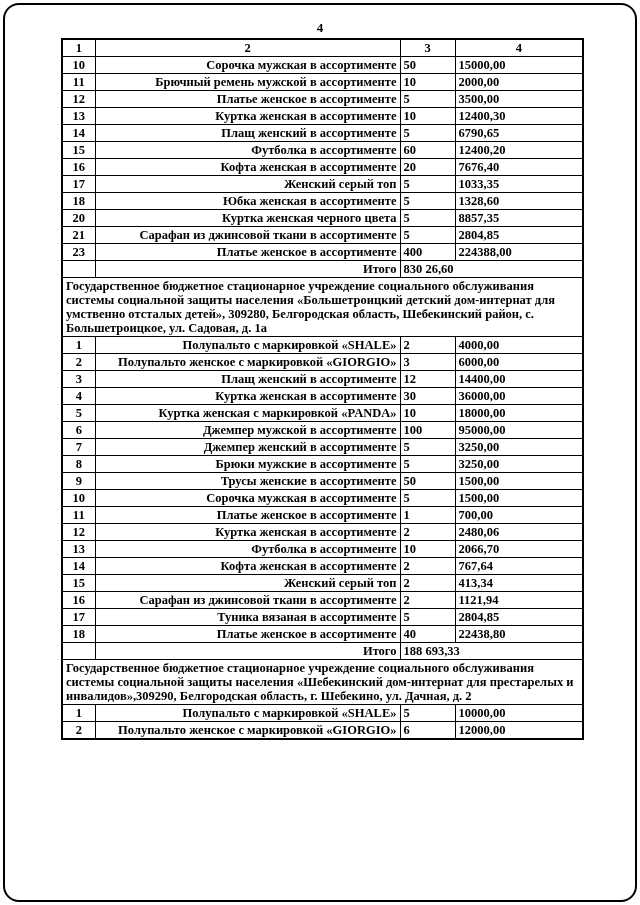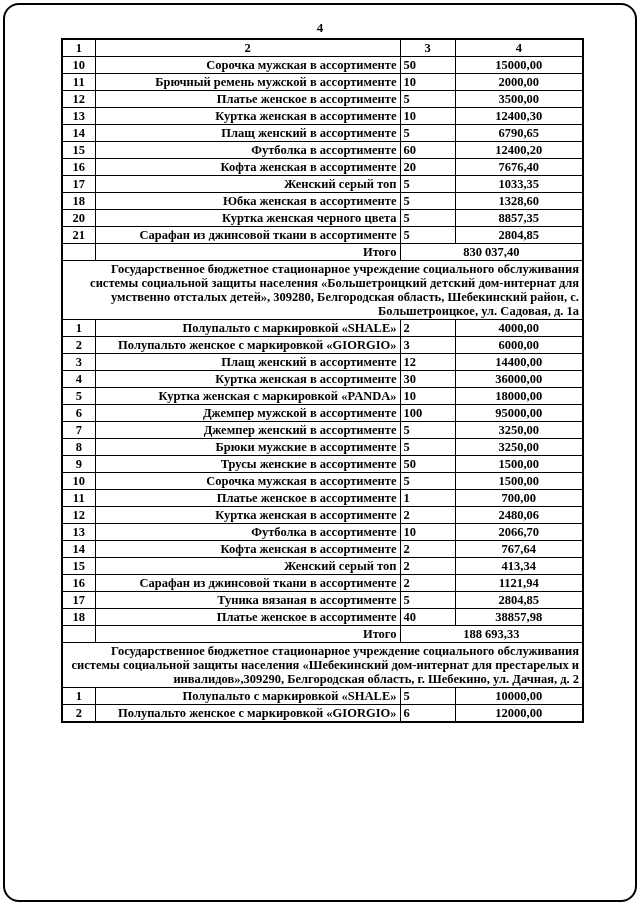--- a/index.html
+++ b/index.html
@@ -48,24 +48,24 @@
     color: #000;
     line-height: 14px;
     padding: 1px 3px;
     vertical-align: middle;
     overflow: hidden;
   }
   td.c-head { text-align: center; }
   td.c-num  { text-align: center; }
   td.c-name { text-align: right; padding-left: 6px; }
   td.c-qty  { }
-  td.c-sum  { text-align: center; }
+  td.c-sum  { text-align: left; }
   td.total-label { text-align: right; padding-left: 6px; }
   td.org-cell {
-    text-align: right;
+    text-align: left;
     font-weight: bold;
     font-size: 13px;
     line-height: 15px;
     padding: 3px 8px;
   }
 </style>
 </head>
 <body>
 
 <div class="page">
@@ -146,23 +146,29 @@
           <td class="c-qty">5</td>
           <td class="c-sum">8857,35</td>
         </tr>
         <tr>
           <td class="c-num">21</td>
           <td class="c-name">Сарафан из джинсовой ткани в ассортименте</td>
           <td class="c-qty">5</td>
           <td class="c-sum">2804,85</td>
         </tr>
         <tr>
+          <td class="c-num">23</td>
+          <td class="c-name">Платье женское в ассортименте</td>
+          <td class="c-qty">400</td>
+          <td class="c-sum">224388,00</td>
+        </tr>
+        <tr>
           <td class="c-num"></td>
           <td class="total-label">Итого</td>
-          <td class="c-sum" colspan="2">830 037,40</td>
+          <td class="c-sum" colspan="2">830 26,60</td>
         </tr>
         <tr>
           <td class="org-cell" colspan="4">Государственное бюджетное стационарное учреждение социального обслуживания системы социальной защиты населения «Большетроицкий детский дом-интернат для умственно отсталых детей», 309280, Белгородская область, Шебекинский район, с. Большетроицкое, ул. Садовая, д. 1а</td>
         </tr>
         <tr>
           <td class="c-num">1</td>
           <td class="c-name">Полупальто с маркировкой «SHALE»</td>
           <td class="c-qty">2</td>
           <td class="c-sum">4000,00</td>
         </tr>
@@ -259,21 +265,21 @@
         <tr>
           <td class="c-num">17</td>
           <td class="c-name">Туника вязаная в ассортименте</td>
           <td class="c-qty">5</td>
           <td class="c-sum">2804,85</td>
         </tr>
         <tr>
           <td class="c-num">18</td>
           <td class="c-name">Платье женское в ассортименте</td>
           <td class="c-qty">40</td>
-          <td class="c-sum">38857,98</td>
+          <td class="c-sum">22438,80</td>
         </tr>
         <tr>
           <td class="c-num"></td>
           <td class="total-label">Итого</td>
           <td class="c-sum" colspan="2">188 693,33</td>
         </tr>
         <tr>
           <td class="org-cell" colspan="4">Государственное бюджетное стационарное учреждение социального обслуживания системы социальной защиты населения «Шебекинский дом-интернат для престарелых и инвалидов»,309290, Белгородская область, г. Шебекино, ул. Дачная, д. 2</td>
         </tr>
         <tr>

